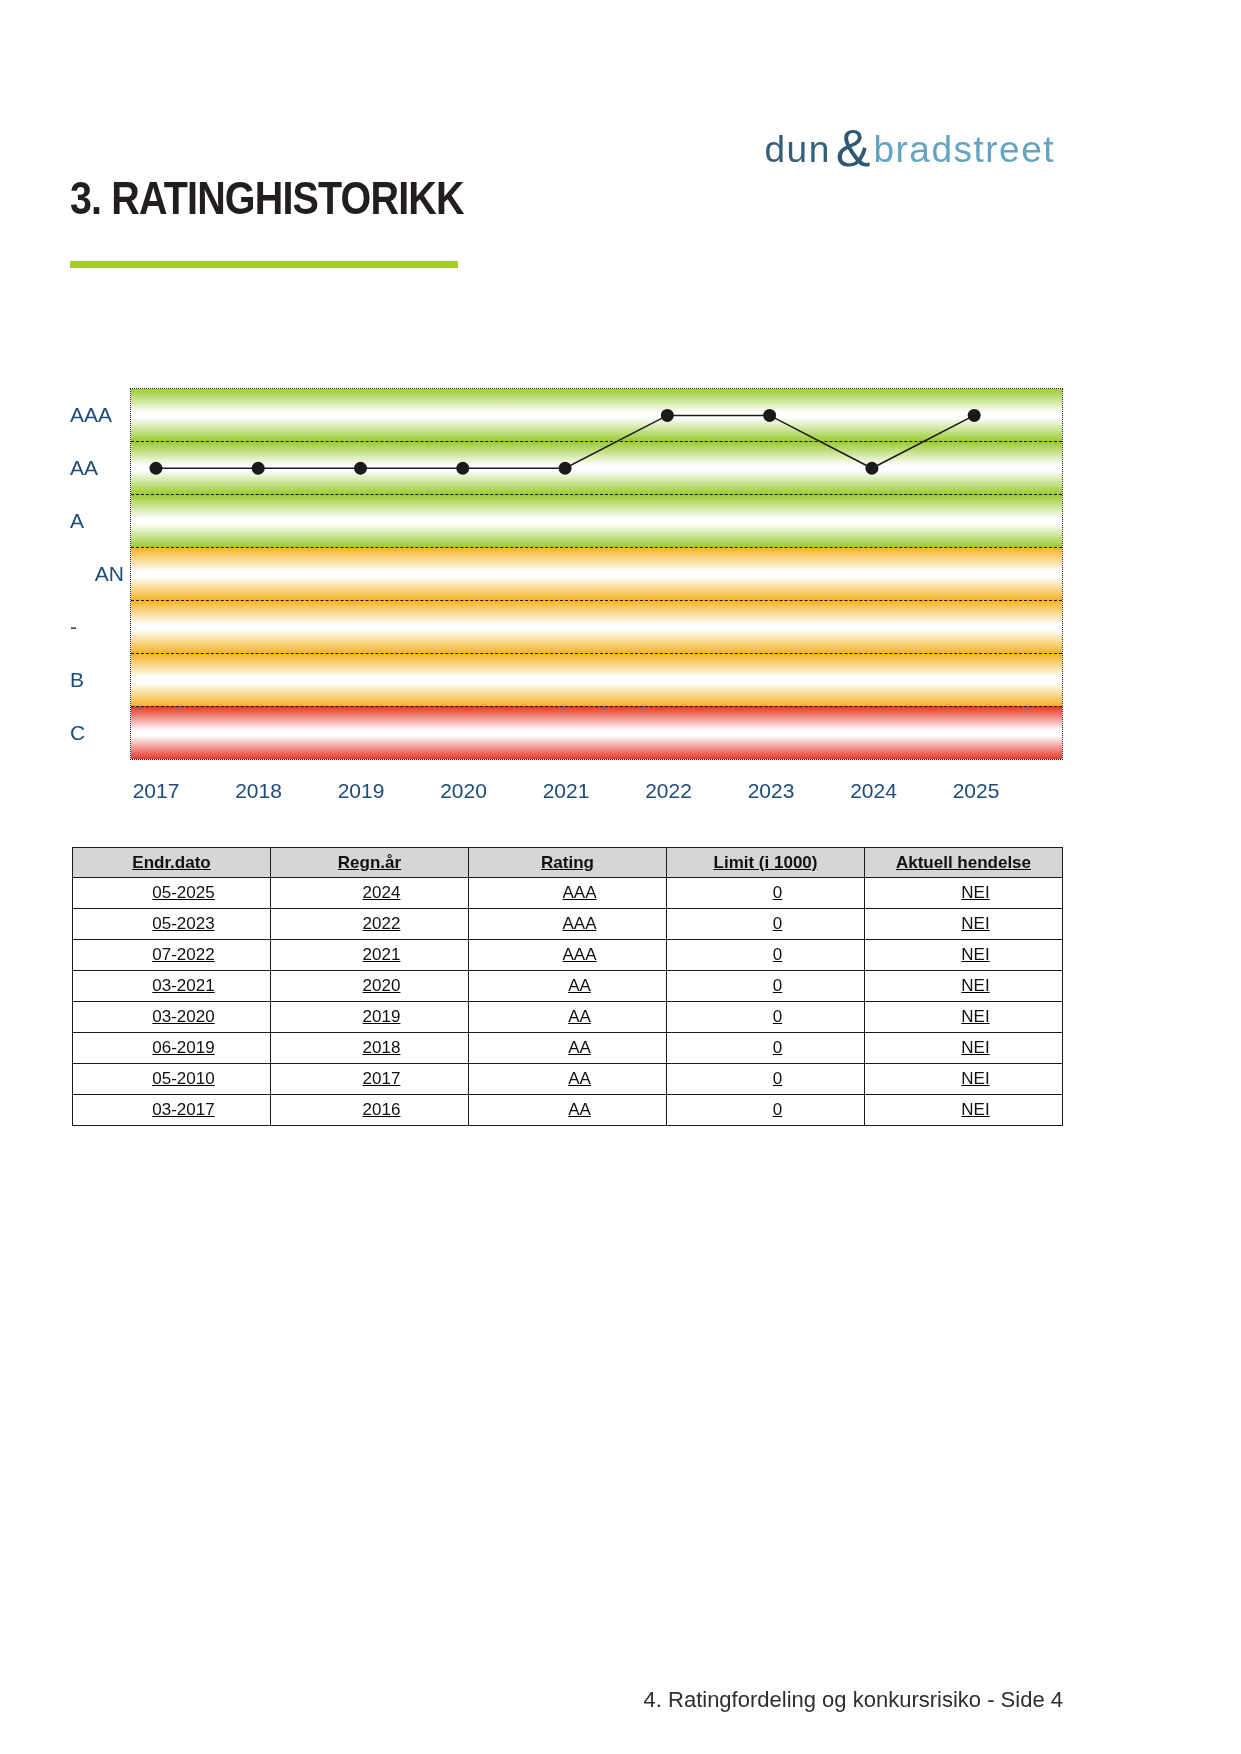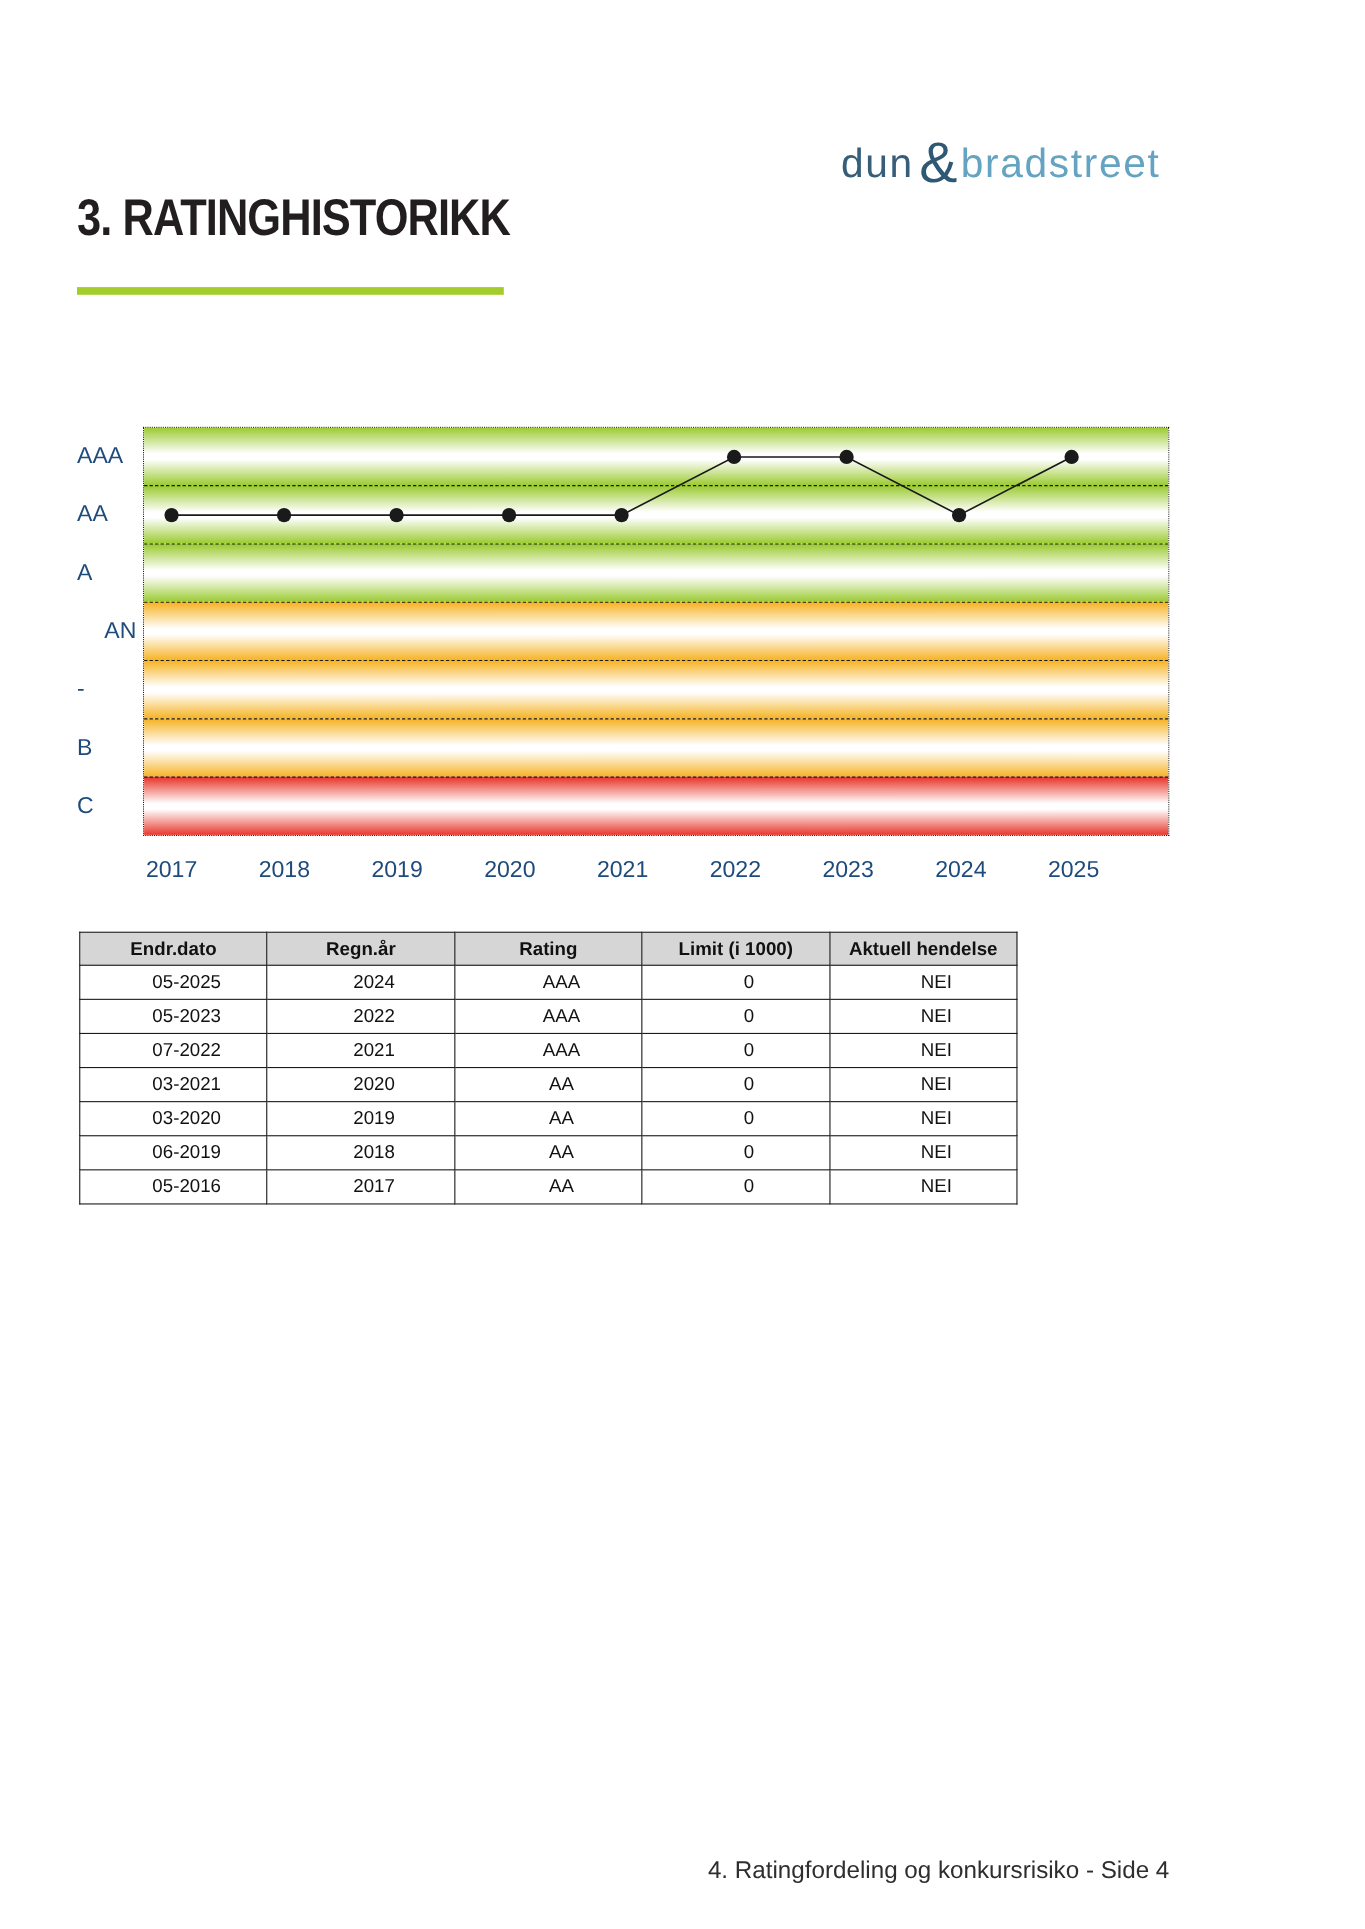--- a/index.html
+++ b/index.html
@@ -33,22 +33,22 @@
   .y-label {
     position:absolute; left:70px; width:54px; height:24px; line-height:24px;
     font-size:21px; color:#1F4B7C; text-align:left;
   }
   .x-label {
     position:absolute; top:779px; width:100px; text-align:center;
     font-size:21px; color:#1F4B7C;
   }
   
   .rating-table {
-    position:absolute; left:72px; top:847px; width:853px;
-    border-collapse:collapse; table-layout:fixed;
+    position:absolute; left:72px; top:847px; width:991px;
+    border-collapse:collapse; table-layout:fixed;text-decoration:underline;
   }
   .rating-table th {
     height:30px; background:#D6D6D6; border:1px solid #1a1a1a;
     font-size:17px; font-weight:bold; color:#111; text-align:center;
   }
   .rating-table td {
     height:31px; border:1px solid #1a1a1a;
     font-size:17px; color:#111; text-align:center;padding-left:24px;
   }
   
@@ -164,22 +164,29 @@
           <td>NEI</td>
         </tr>
         <tr>
           <td>06-2019</td>
           <td>2018</td>
           <td>AA</td>
           <td>0</td>
           <td>NEI</td>
         </tr>
         <tr>
-          <td>05-2016</td>
+          <td>05-2010</td>
           <td>2017</td>
+          <td>AA</td>
+          <td>0</td>
+          <td>NEI</td>
+        </tr>
+        <tr>
+          <td>03-2017</td>
+          <td>2016</td>
           <td>AA</td>
           <td>0</td>
           <td>NEI</td>
         </tr>
       </tbody>
   </table>
 
   <div class="footer">4. Ratingfordeling og konkursrisiko - Side 4</div>
 
 </div>

